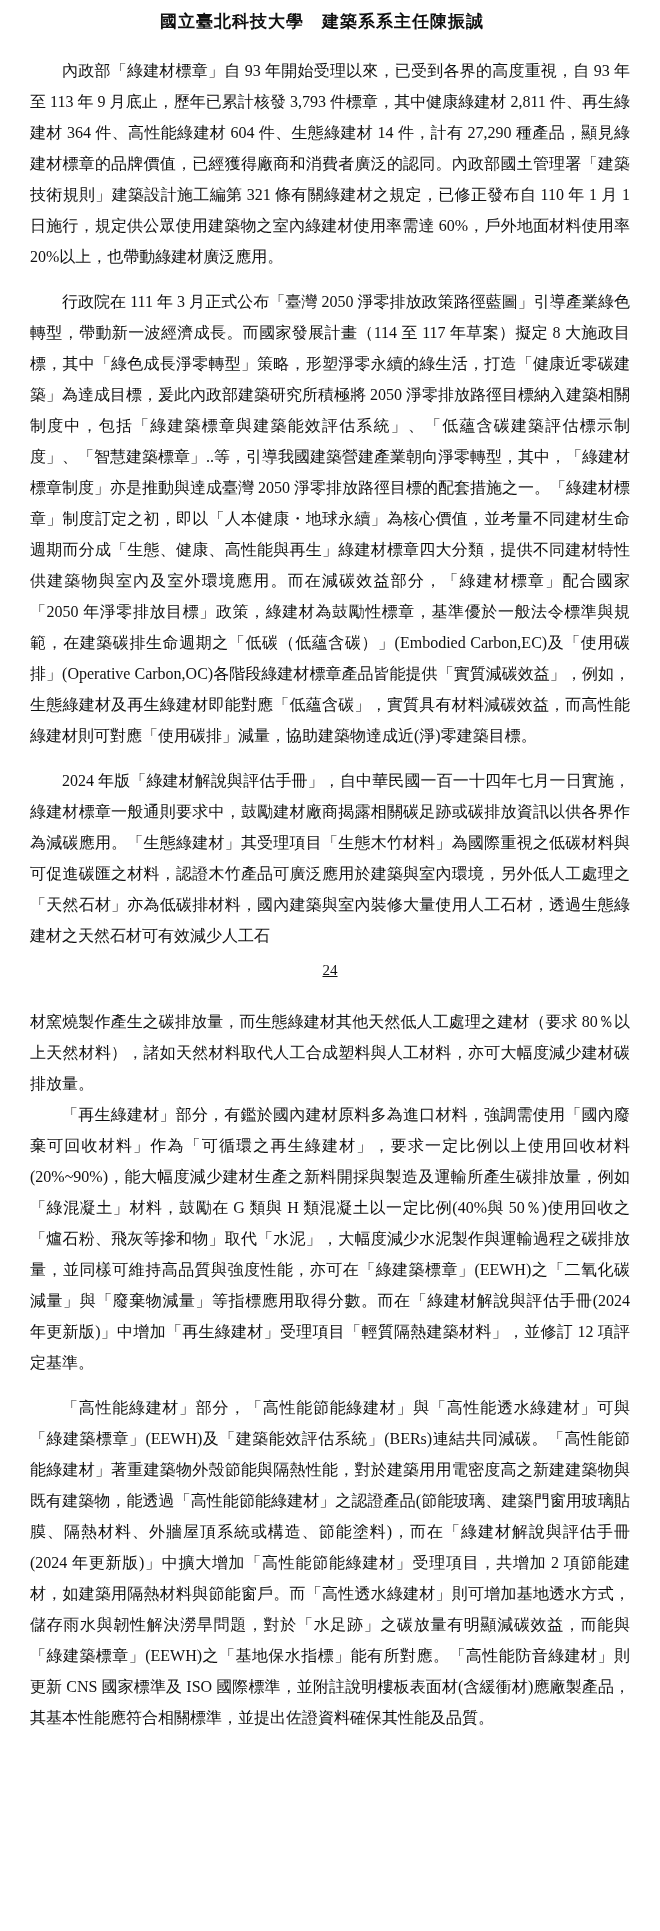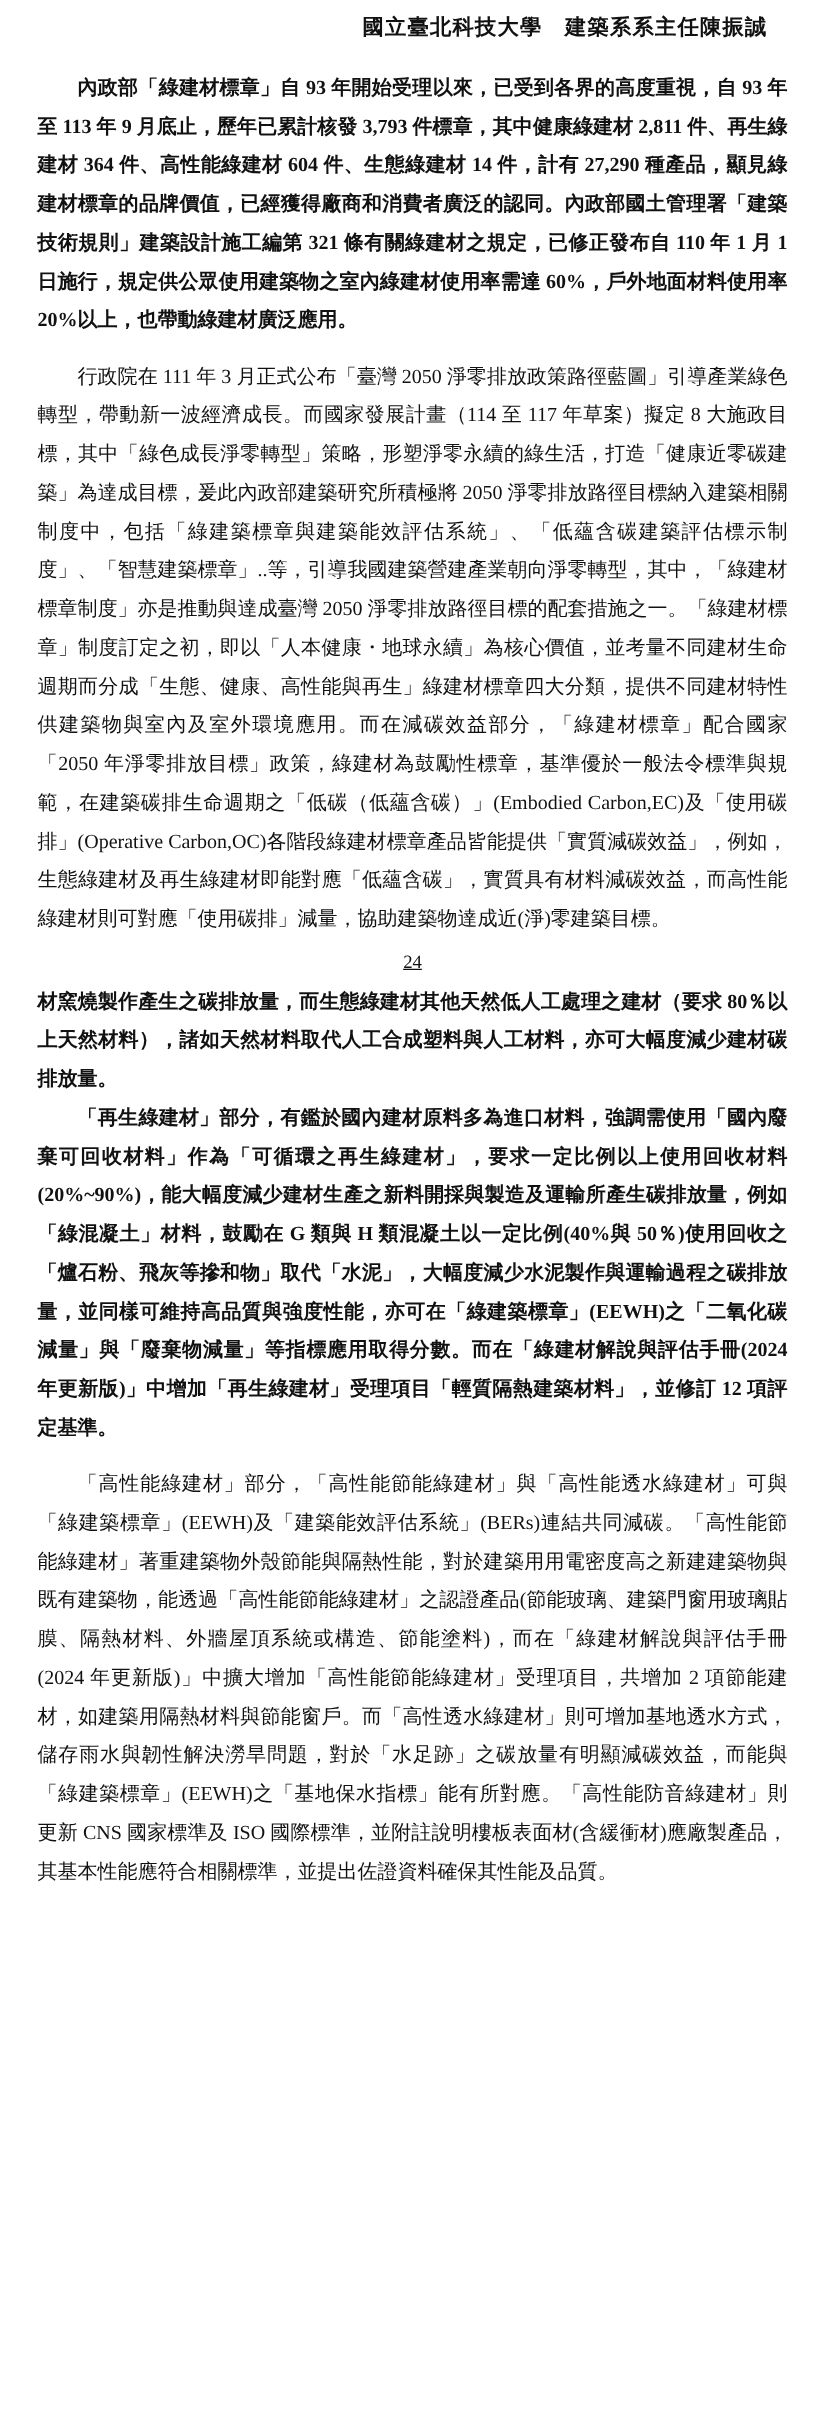--- a/index.html
+++ b/index.html
@@ -23,35 +23,35 @@
     font-size: 22px;
     font-weight: bold;
     text-align: center;
     line-height: 34px;
     margin: 4px 0 20px 0;
     letter-spacing: 1px;
   }
   .doc-author {
     font-size: 17px;
     font-weight: bold;
-    text-align: right;
+    text-align: center;
     padding-right: 16px;
     margin: 0 0 18px 0;
     letter-spacing: 1px;
   }
   p.body-par {
     margin: 14px 0 0 0;
     text-indent: 2em;
   }
   p.body-par.no-gap {
     margin-top: 0;
-    font-weight: bold;
   }
   p.body-par.no-indent {
     text-indent: 0;
+    margin-top: 20px;
   }
   .page-num {
     text-align: center;
     font-size: 15px;
     line-height: 31px;
     margin: 4px 0 0 0;
     text-decoration: underline;
   }
 </style>
 </head>
@@ -59,20 +59,21 @@
 
 <div class="page">
 
 
   <div class="doc-author">國立臺北科技大學　建築系系主任陳振誠</div>
 
   <p class="body-par no-gap">內政部「綠建材標章」自 93 年開始受理以來，已受到各界的高度重視，自 93 年至 113 年 9 月底止，歷年已累計核發 3,793 件標章，其中健康綠建材 2,811 件、再生綠建材 364 件、高性能綠建材 604 件、生態綠建材 14 件，計有 27,290 種產品，顯見綠建材標章的品牌價值，已經獲得廠商和消費者廣泛的認同。內政部國土管理署「建築技術規則」建築設計施工編第 321 條有關綠建材之規定，已修正發布自 110 年 1 月 1 日施行，規定供公眾使用建築物之室內綠建材使用率需達 60%，戶外地面材料使用率 20%以上，也帶動綠建材廣泛應用。</p>
 
   <p class="body-par">行政院在 111 年 3 月正式公布「臺灣 2050 淨零排放政策路徑藍圖」引導產業綠色轉型，帶動新一波經濟成長。而國家發展計畫（114 至 117 年草案）擬定 8 大施政目標，其中「綠色成長淨零轉型」策略，形塑淨零永續的綠生活，打造「健康近零碳建築」為達成目標，爰此內政部建築研究所積極將 2050 淨零排放路徑目標納入建築相關制度中，包括「綠建築標章與建築能效評估系統」、「低蘊含碳建築評估標示制度」、「智慧建築標章」..等，引導我國建築營建產業朝向淨零轉型，其中，「綠建材標章制度」亦是推動與達成臺灣 2050 淨零排放路徑目標的配套措施之一。「綠建材標章」制度訂定之初，即以「人本健康・地球永續」為核心價值，並考量不同建材生命週期而分成「生態、健康、高性能與再生」綠建材標章四大分類，提供不同建材特性供建築物與室內及室外環境應用。而在減碳效益部分，「綠建材標章」配合國家「2050 年淨零排放目標」政策，綠建材為鼓勵性標章，基準優於一般法令標準與規範，在建築碳排生命週期之「低碳（低蘊含碳）」(Embodied Carbon,EC)及「使用碳排」(Operative Carbon,OC)各階段綠建材標章產品皆能提供「實質減碳效益」，例如，生態綠建材及再生綠建材即能對應「低蘊含碳」，實質具有材料減碳效益，而高性能綠建材則可對應「使用碳排」減量，協助建築物達成近(淨)零建築目標。</p>
 
+  <p class="body-par">2024 年版「綠建材解說與評估手冊」，自中華民國一百一十四年七月一日實施，綠建材標章一般通則要求中，鼓勵建材廠商揭露相關碳足跡或碳排放資訊以供各界作為減碳應用。「生態綠建材」其受理項目「生態木竹材料」為國際重視之低碳材料與可促進碳匯之材料，認證木竹產品可廣泛應用於建築與室內環境，另外低人工處理之「天然石材」亦為低碳排材料，國內建築與室內裝修大量使用人工石材，透過生態綠建材之天然石材可有效減少人工石</p>
 
   <div class="page-num">24</div>
 
   <p class="body-par no-gap no-indent">材窯燒製作產生之碳排放量，而生態綠建材其他天然低人工處理之建材（要求 80％以上天然材料），諸如天然材料取代人工合成塑料與人工材料，亦可大幅度減少建材碳排放量。</p>
 
   <p class="body-par no-gap">「再生綠建材」部分，有鑑於國內建材原料多為進口材料，強調需使用「國內廢棄可回收材料」作為「可循環之再生綠建材」，要求一定比例以上使用回收材料(20%~90%)，能大幅度減少建材生產之新料開採與製造及運輸所產生碳排放量，例如「綠混凝土」材料，鼓勵在 G 類與 H 類混凝土以一定比例(40%與 50％)使用回收之「爐石粉、飛灰等摻和物」取代「水泥」，大幅度減少水泥製作與運輸過程之碳排放量，並同樣可維持高品質與強度性能，亦可在「綠建築標章」(EEWH)之「二氧化碳減量」與「廢棄物減量」等指標應用取得分數。而在「綠建材解說與評估手冊(2024 年更新版)」中增加「再生綠建材」受理項目「輕質隔熱建築材料」，並修訂 12 項評定基準。</p>
 
 
   <p class="body-par">「高性能綠建材」部分，「高性能節能綠建材」與「高性能透水綠建材」可與「綠建築標章」(EEWH)及「建築能效評估系統」(BERs)連結共同減碳。「高性能節能綠建材」著重建築物外殼節能與隔熱性能，對於建築用用電密度高之新建建築物與既有建築物，能透過「高性能節能綠建材」之認證產品(節能玻璃、建築門窗用玻璃貼膜、隔熱材料、外牆屋頂系統或構造、節能塗料)，而在「綠建材解說與評估手冊(2024 年更新版)」中擴大增加「高性能節能綠建材」受理項目，共增加 2 項節能建材，如建築用隔熱材料與節能窗戶。而「高性透水綠建材」則可增加基地透水方式，儲存雨水與韌性解決澇旱問題，對於「水足跡」之碳放量有明顯減碳效益，而能與「綠建築標章」(EEWH)之「基地保水指標」能有所對應。「高性能防音綠建材」則更新 CNS 國家標準及 ISO 國際標準，並附註說明樓板表面材(含緩衝材)應廠製產品，其基本性能應符合相關標準，並提出佐證資料確保其性能及品質。</p>
 

